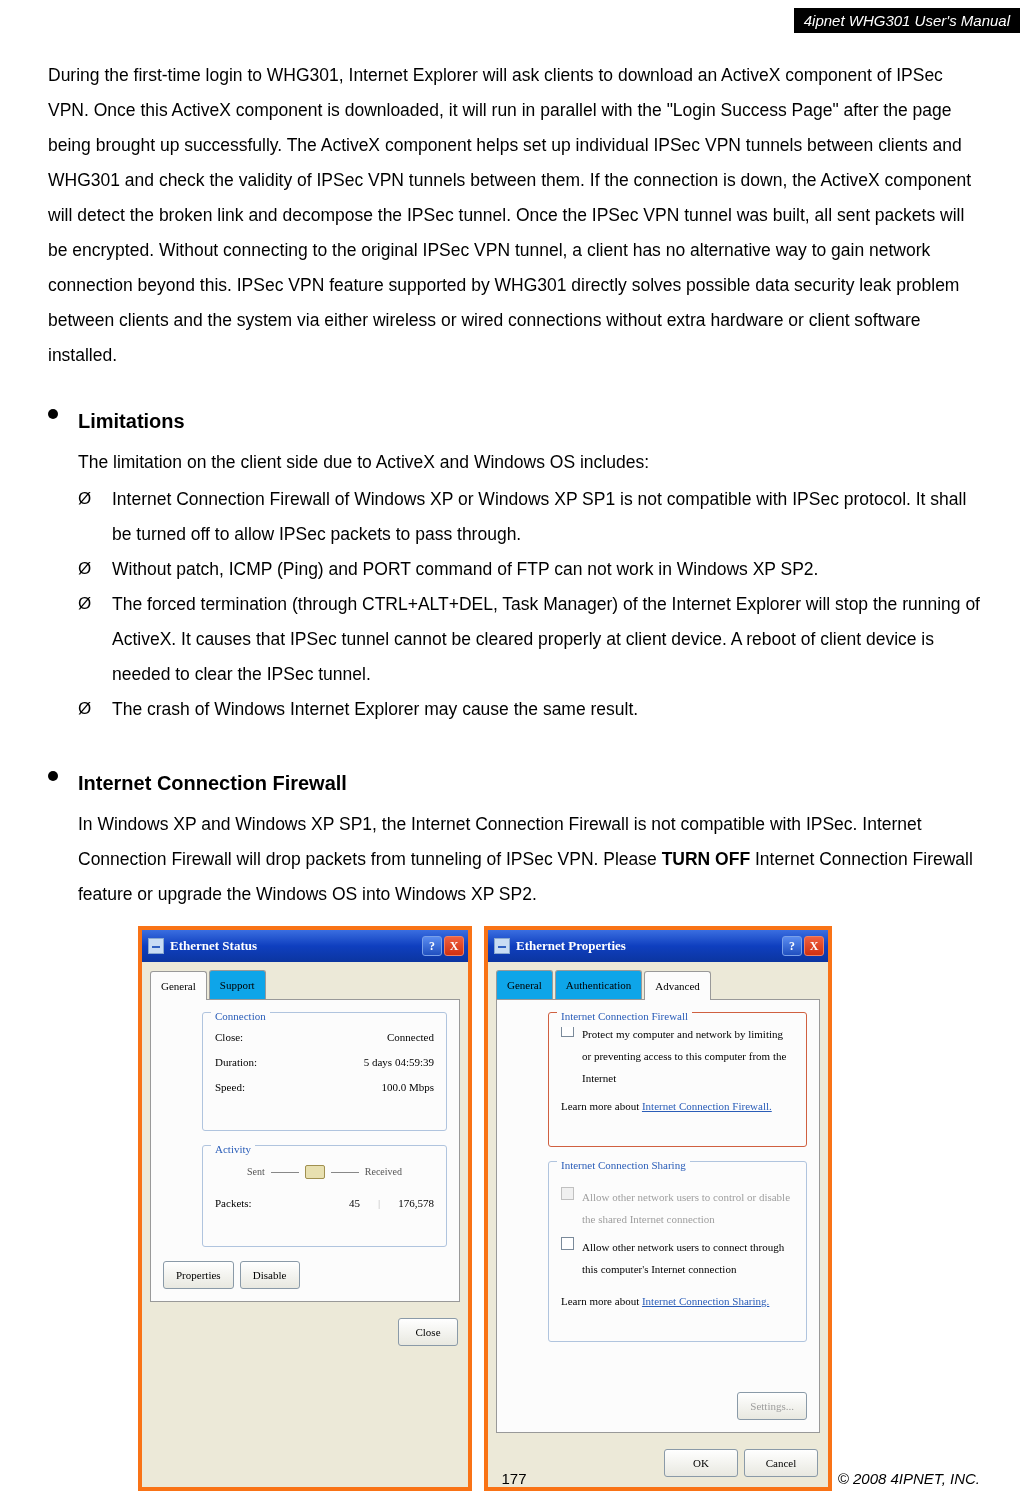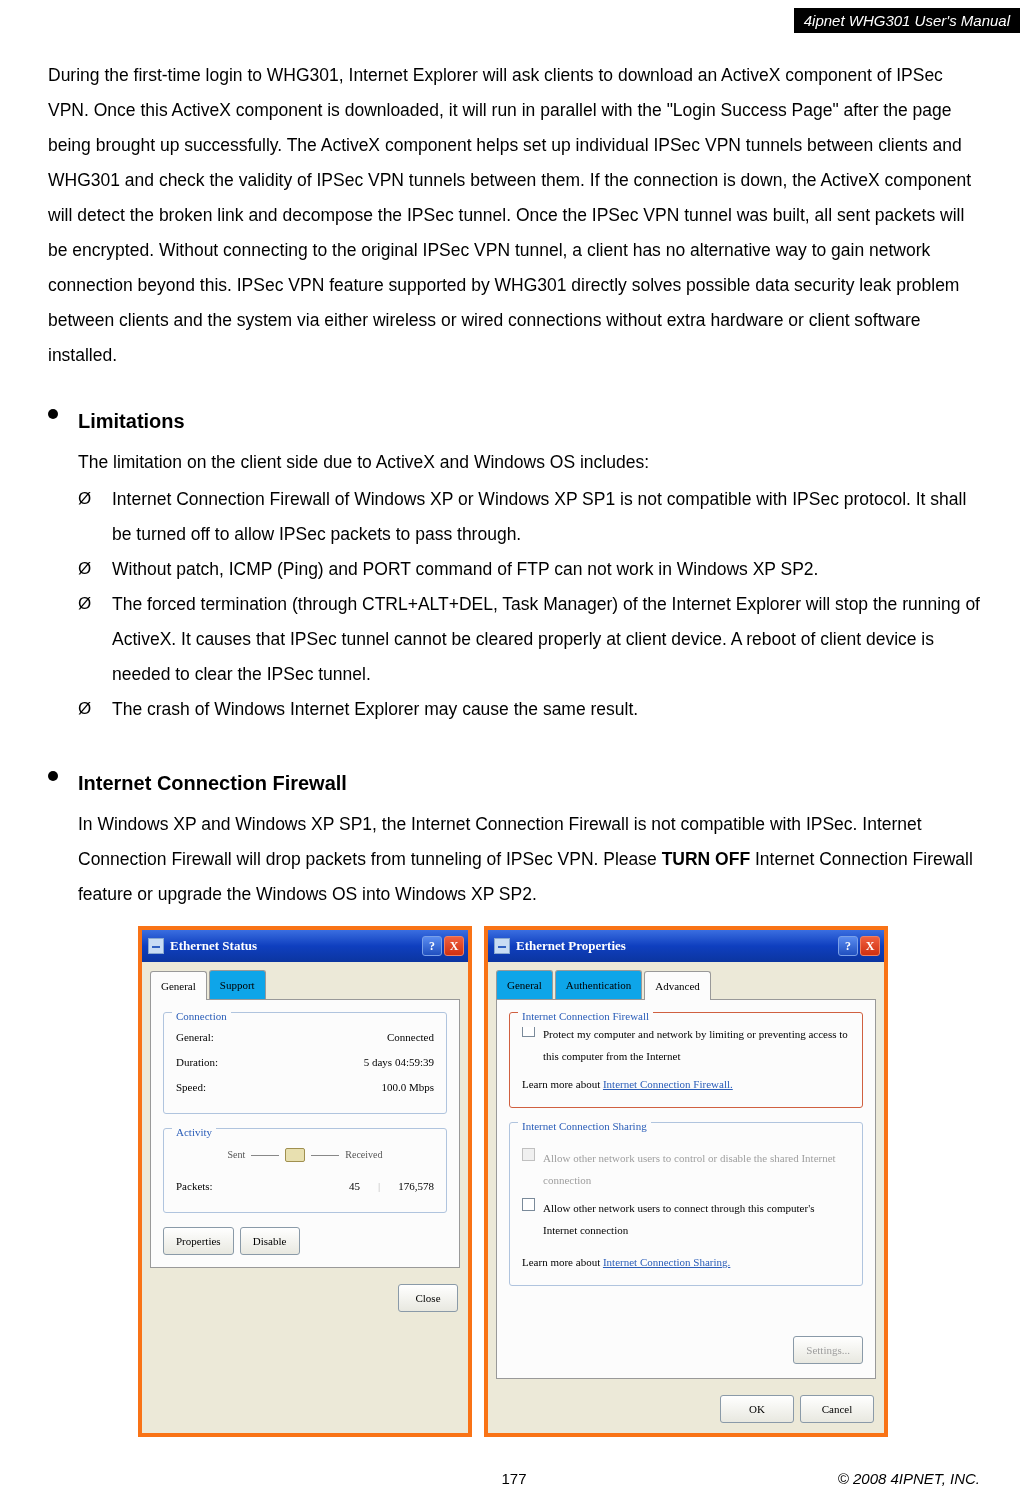--- a/index.html
+++ b/index.html
@@ -81,21 +81,21 @@
     margin-top: 14px;
     padding-left: 60px;
   }
   .win {
     border: 4px solid #f97316;
     background: #ece9d8;
     font-family: Liberation Serif, serif;
     font-size: 12px;
   }
   .winA { width: 334px; }
-  .winB { width: 404px; }
+  .winB { width: 348px; }
   .titlebar {
     background: linear-gradient(180deg,#3a6ee0 0%,#0f3fbf 50%,#0b35a0 100%);
     color: #fff;
     display: flex;
     align-items: center;
     padding: 3px 4px 3px 6px;
     font-weight: bold;
     font-size: 13px;
   }
   .tb-icon {
@@ -150,23 +150,24 @@
   }
   .tab-panel {
     margin: 0 8px 8px 8px;
     background: #fcfcfc;
     border: 1px solid #999;
     padding: 12px;
   }
   .groupbox {
     border: 1px solid #b0c4de;
     border-radius: 3px;
-    padding: 10px 12px 12px 12px;
+    padding: 10px 12px 29px 12px;
     margin-bottom: 14px;
     position: relative;
+    margin-left: 39px;
   }
   .groupbox.highlight { border: 1px solid #d06040; }
   .group-title {
     position: absolute;
     top: -8px;
     left: 8px;
     background: #fcfcfc;
     color: #2a5db8;
     font-size: 11px;
     padding: 0 4px;
@@ -306,21 +307,21 @@
               </div>
             </div>
             <div class="tabs">
               <div class="tab active">General</div>
               <div class="tab">Support</div>
             </div>
             <div class="tab-panel">
               <div class="groupbox">
                 <div class="group-title">Connection</div>
                 <div class="row">
-                    <span>General:</span>
+                    <span>Close:</span>
                     <span>Connected</span>
                   </div>
                 <div class="row">
                     <span>Duration:</span>
                     <span>5 days 04:59:39</span>
                   </div>
                 <div class="row">
                     <span>Speed:</span>
                     <span>100.0 Mbps</span>
                   </div>

